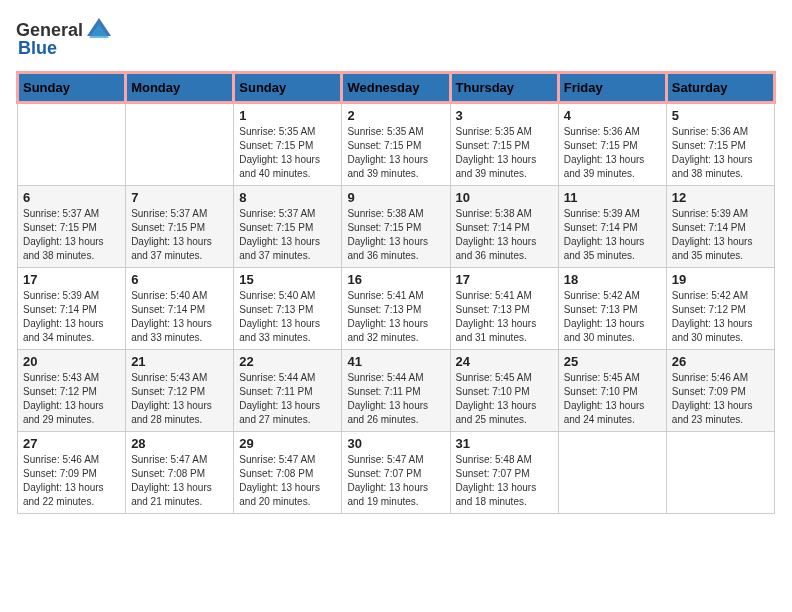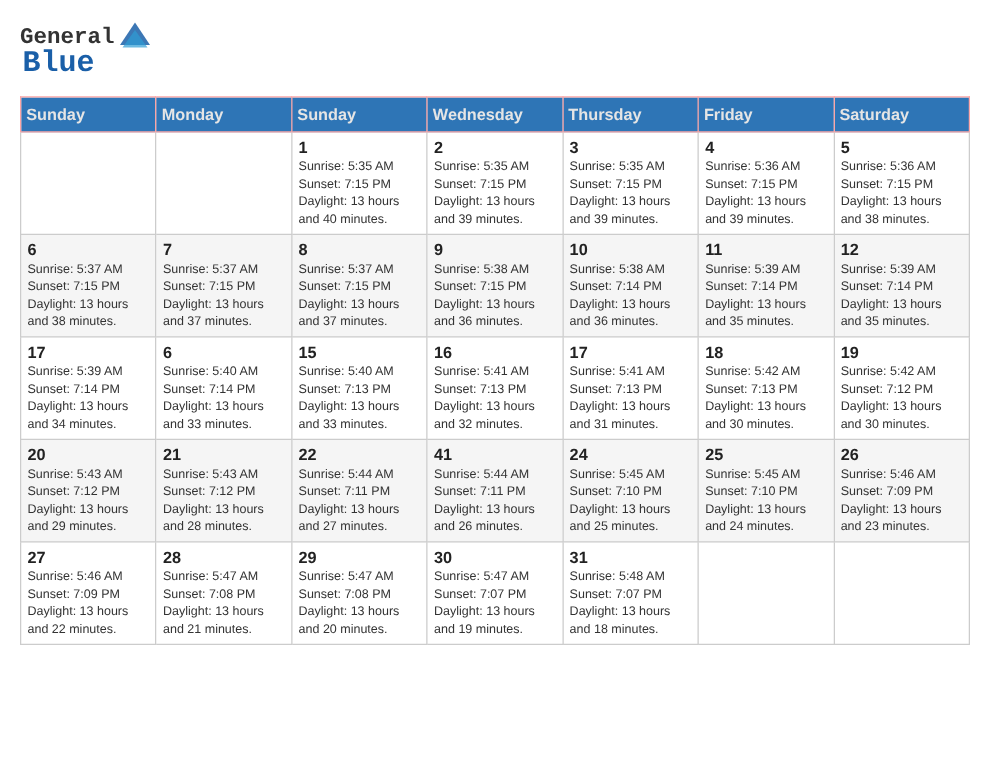--- a/index.html
+++ b/index.html
@@ -19,21 +19,21 @@
     .logo {
       display: flex;
       align-items: center;
     }
     .logo-text-general {
       font-size: 18px;
       font-weight: bold;
       color: #333;
     }
     .logo-text-blue {
-      font-size: 24px;
+      font-size: 18px;
       font-weight: bold;
       color: #1a5fa8;
     }
     .logo-icon {
       width: 28px;
       height: 28px;
       margin-left: 2px;
     }
     .title-block {
       text-align: right;
@@ -49,26 +49,26 @@
       color: #333;
       margin-top: 2px;
     }
     .calendar {
       width: 100%;
       border-collapse: collapse;
       border: 1px solid #ccc;
     }
     .calendar th {
       background-color: #2e75b6;
-      color: #e5e5e5;
+      color: #000000;
       font-size: 13px;
       font-weight: bold;
       padding: 6px 4px;
       text-align: left;
-      border: 1px solid #fca5a5;
+      border: 3px solid #fca5a5;
     }
     .calendar td {
       border: 1px solid #ccc;
       vertical-align: top;
       padding: 4px 5px;
       width: 108px;
       min-height: 80px;
       font-size: 10.5px;
       color: #222;
       background: #fff;
@@ -92,21 +92,21 @@
     }
     .empty-cell {
       background: #fff;
     }
   </style>
 </head>
 <body>
 
 <div class="header">
   <div class="logo">
-    <div style="display:flex;flex-direction:column;align-items:flex-start;font-family:Liberation Mono, monospace;">
+    <div style="display:flex;flex-direction:column;align-items:flex-start;">
       <div style="display:flex;align-items:center;">
         <span class="logo-text-general">General</span>
         <svg class="logo-icon" viewBox="0 0 28 28" xmlns="http://www.w3.org/2000/svg">
           <polygon points="14,2 26,20 2,20" fill="#1a5fa8" opacity="0.85"></polygon>
           <polygon points="14,8 24,22 4,22" fill="#2e9cd4" opacity="0.7"></polygon>
         </svg>
       </div>
       <span class="logo-text-blue" style="margin-top:-6px; margin-left:2px;">Blue</span>
     </div>
   </div>

